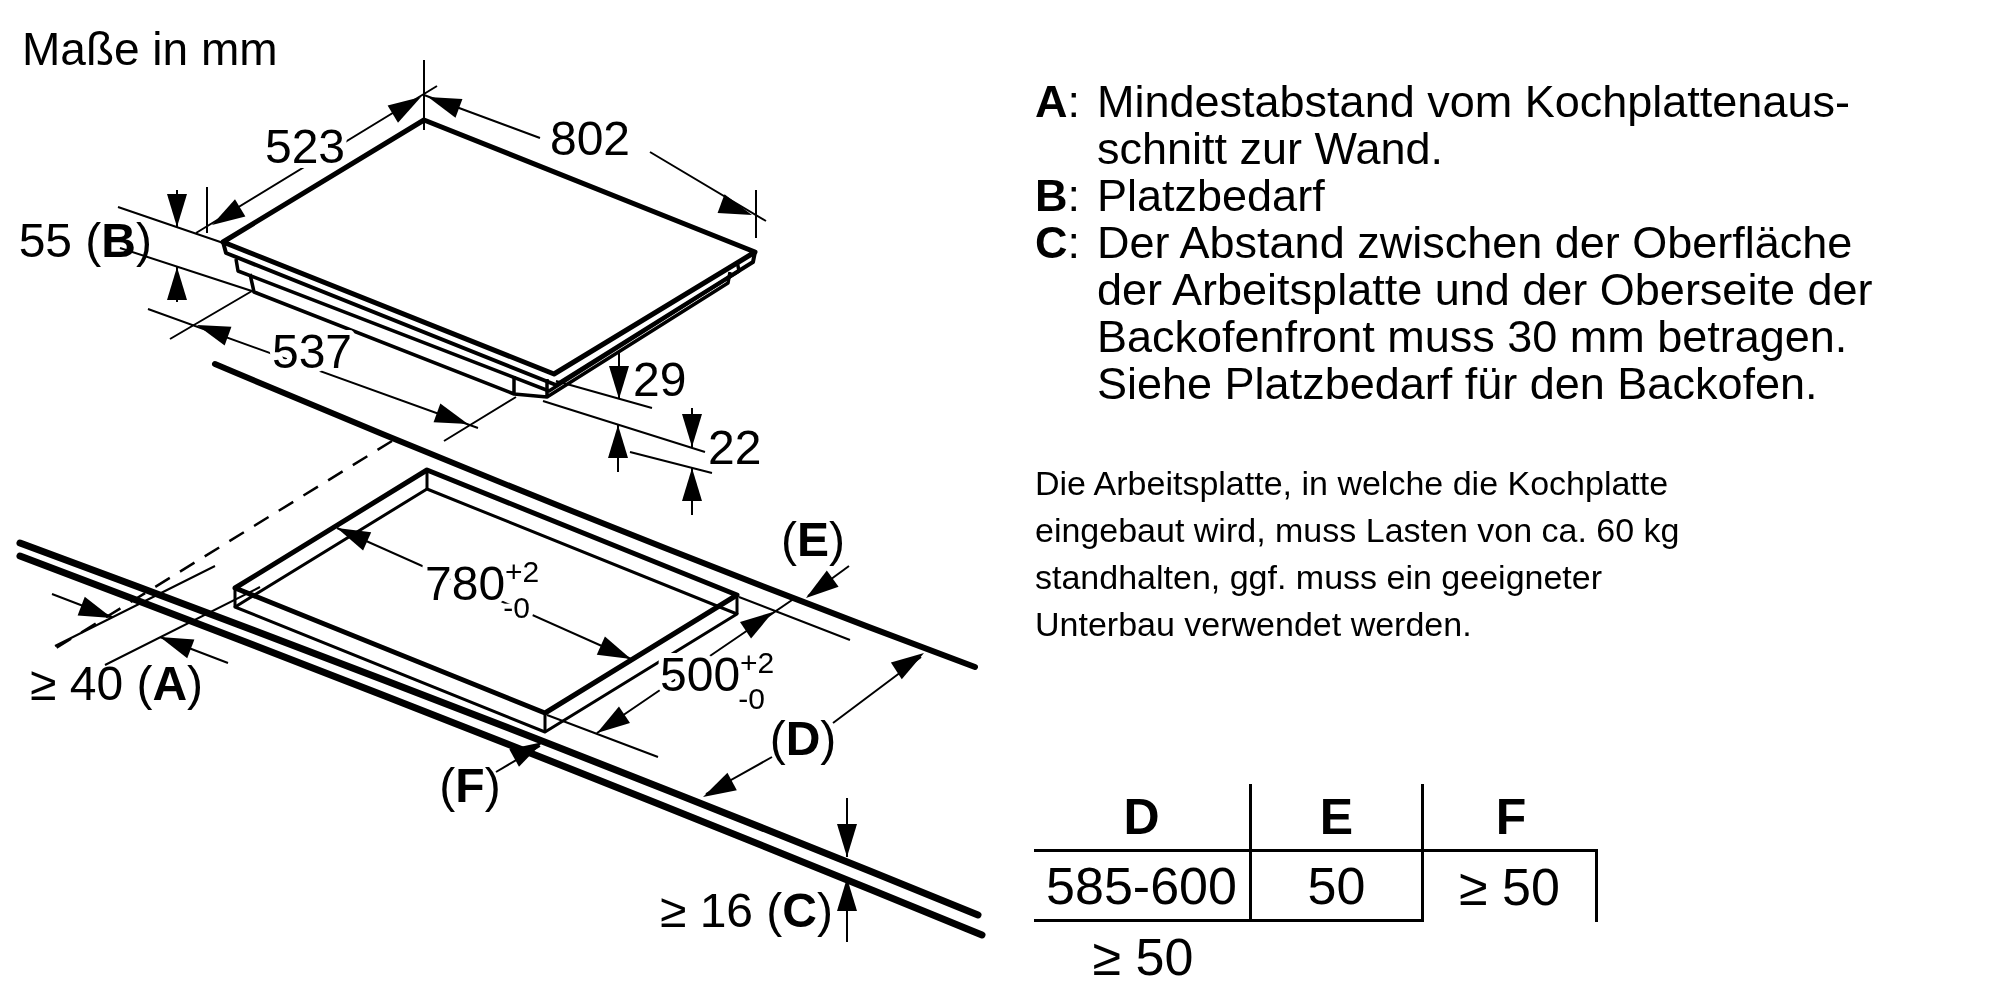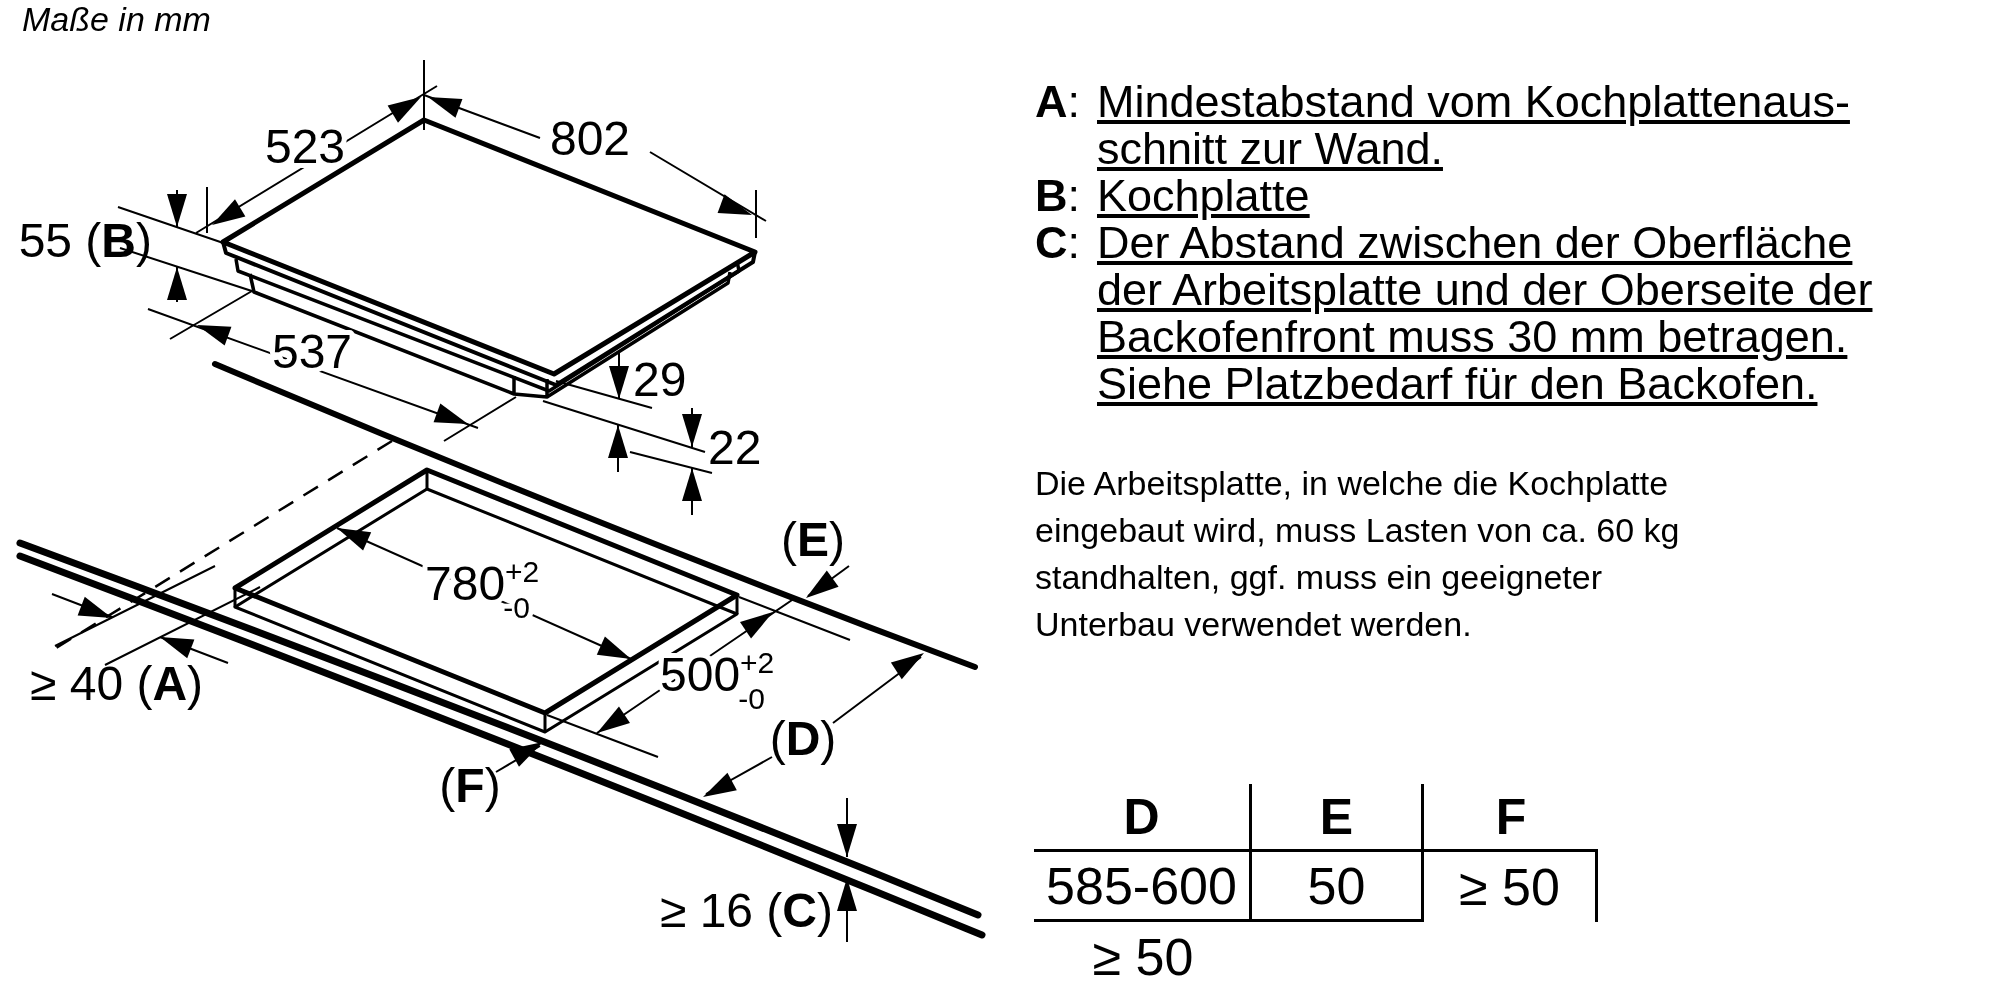--- a/index.html
+++ b/index.html
@@ -4,26 +4,26 @@
 <style>
   html,body{margin:0;padding:0;background:#ffffff;}
   body{width:2000px;height:1000px;position:relative;overflow:hidden;
        font-family:"Liberation Sans",sans-serif;color:#000;}
   #drawing{position:absolute;left:0;top:0;width:2000px;height:1000px;}
   svg text{font-family:"Liberation Sans",sans-serif;fill:#000;}
   .dimtxt{font-size:48px;}
   .toltxt{font-size:30px;}
   .halo{paint-order:stroke;stroke:#fff;stroke-width:10px;stroke-linejoin:round;}
   .b{font-weight:bold;}
-  .title{position:absolute;left:22px;top:0;font-size:34px;letter-spacing:0px;font-style:italic;}
+  .title{position:absolute;left:22px;top:22px;font-size:46px;letter-spacing:0px;}
   .notes{position:absolute;left:1035px;top:78px;width:930px;font-size:45px;line-height:47px;}
   .note{display:flex;align-items:flex-start;}
   .note .marker{flex:0 0 62px;white-space:nowrap;}
   .note .marker b{font-weight:bold;}
-  .note .body{white-space:pre-line;flex:1;text-decoration:underline;}
+  .note .body{white-space:pre-line;flex:1;}
   .para{position:absolute;left:1035px;top:460px;width:930px;font-size:34px;line-height:47px;white-space:pre-line;}
   .spec-table{position:absolute;left:1034px;top:784px;width:564px;
       display:grid;grid-template-columns:218px 172px 174px;grid-template-rows:68px 70px 70px;}
   .spec-table .cell{display:flex;align-items:center;justify-content:center;font-size:52px;}
   .spec-table .head{font-weight:bold;font-size:50px;}
   .spec-table .vline{border-right:3px solid #000;}
   .spec-table .hline{border-bottom:3px solid #000;}
 </style>
 </head>
 <body>
@@ -149,21 +149,21 @@
 </svg>
 
 <div class="notes">
   <div class="note">
     <span class="marker"><b>A</b><span>:</span></span>
     <span class="body">Mindestabstand vom Kochplattenaus-
 schnitt zur Wand.</span>
   </div>
   <div class="note">
     <span class="marker"><b>B</b><span>:</span></span>
-    <span class="body">Kochplatte</span>
+    <span class="body">Platzbedarf</span>
   </div>
   <div class="note">
     <span class="marker"><b>C</b><span>:</span></span>
     <span class="body">Der Abstand zwischen der Oberfläche
 der Arbeitsplatte und der Oberseite der
 Backofenfront muss 30 mm betragen.
 Siehe Platzbedarf für den Backofen.</span>
   </div>
 </div>
 

